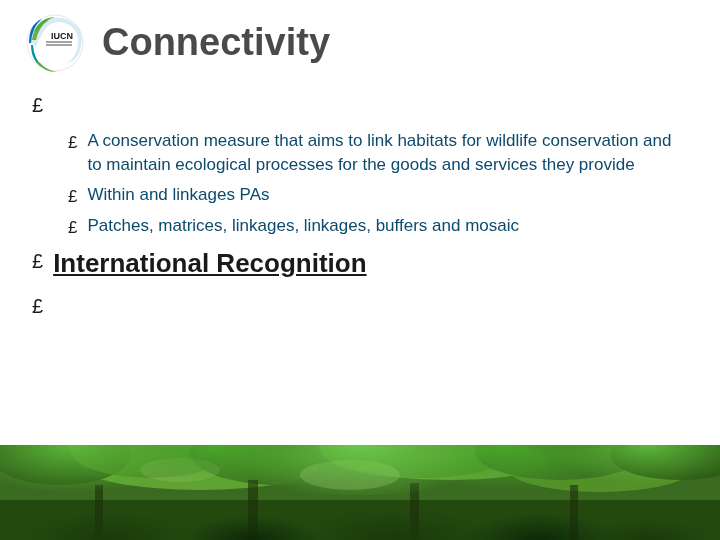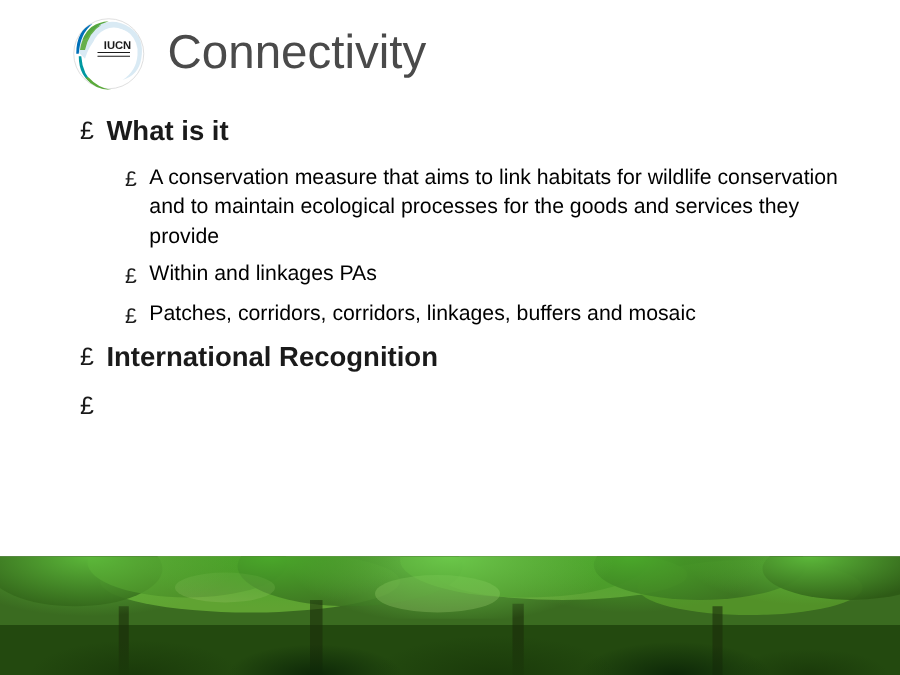--- a/index.html
+++ b/index.html
@@ -12,39 +12,38 @@
       background: #fff;
       display: flex;
       flex-direction: column;
     }
 
     .slide-content {
       flex: 1;
       padding: 12px 32px 16px 24px;
       display: flex;
       flex-direction: column;
-      margin-left: 32px;
     }
 
     .header {
       display: flex;
       align-items: center;
       margin-bottom: 16px;
     }
 
     .iucn-logo {
       width: 62px;
       height: 62px;
       margin-right: 16px;
       flex-shrink: 0;
     }
 
     .slide-title {
       font-size: 38px;
-      font-weight: normal;
+      font-weight: bold;
       color: #4a4a4a;
       line-height: 1.1;
     }
 
     .bullet-section {
       margin-left: 8px;
     }
 
     .main-bullet {
       display: flex;
@@ -83,27 +82,28 @@
       color: #1a1a1a;
       font-size: 17px;
       margin-right: 10px;
       margin-top: 2px;
       flex-shrink: 0;
       line-height: 1.4;
     }
 
     .sub-bullet-text {
       font-size: 17px;
-      color: #000000;
+      color: #0c4a6e;
       line-height: 1.4;
     }
 
     .main-bullet-bold .bullet-text {
       font-weight: bold;
-      font-size: 22px;
+      font-size: 26px;
+      text-decoration: underline;
     }
 
     .bottom-image {
       width: 720px;
       height: 95px;
       flex-shrink: 0;
       overflow: hidden;
       position: relative;
     }
 
@@ -180,35 +180,34 @@
       <line x1="22" y1="30" x2="48" y2="30" stroke="#1a1a1a" stroke-width="0.8"></line>
       <line x1="22" y1="33" x2="48" y2="33" stroke="#1a1a1a" stroke-width="0.8"></line>
     </svg>
     <h1 class="slide-title">Connectivity</h1>
   </div>
 
   <div class="bullet-section">
 
     <div class="main-bullet">
       <span class="bullet-icon">£</span>
-      <span class="bullet-text">What is it</span>
     </div>
 
     <div class="sub-bullets">
       <div class="sub-bullet">
         <span class="sub-bullet-icon">£</span>
         <span class="sub-bullet-text">A conservation measure that aims to link habitats for wildlife conservation and to maintain ecological processes for the goods and services they provide</span>
       </div>
       <div class="sub-bullet">
         <span class="sub-bullet-icon">£</span>
         <span class="sub-bullet-text">Within and linkages PAs</span>
       </div>
       <div class="sub-bullet">
         <span class="sub-bullet-icon">£</span>
-        <span class="sub-bullet-text">Patches, corridors, corridors, linkages, buffers and mosaic</span>
+        <span class="sub-bullet-text">Patches, matrices, linkages, linkages, buffers and mosaic</span>
       </div>
     </div>
 
     <div class="main-bullet main-bullet-bold">
       <span class="bullet-icon">£</span>
       <span class="bullet-text">International Recognition</span>
     </div>
 
     <div class="main-bullet main-bullet-bold">
       <span class="bullet-icon">£</span>

